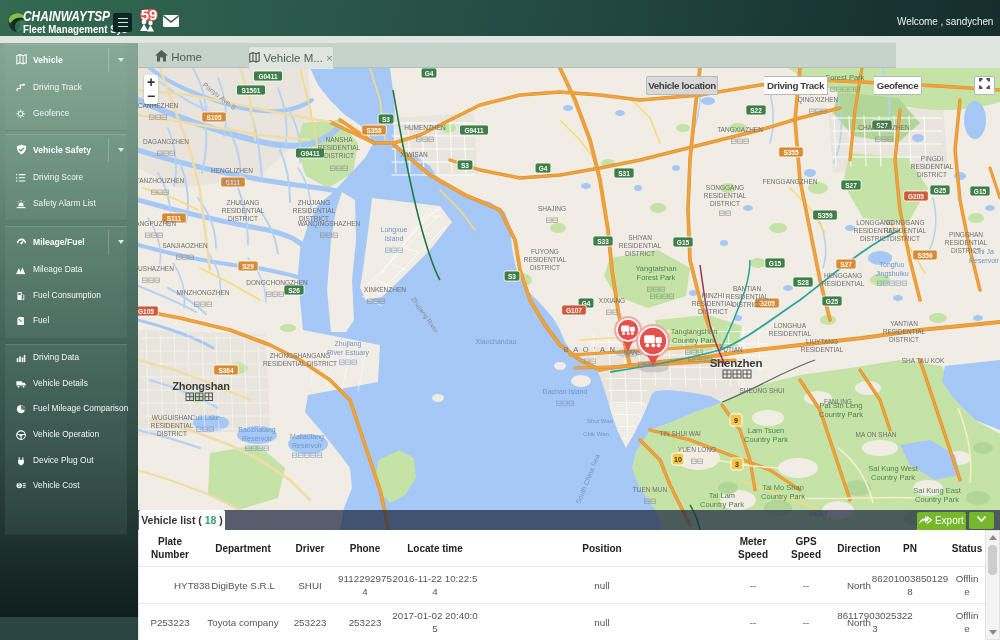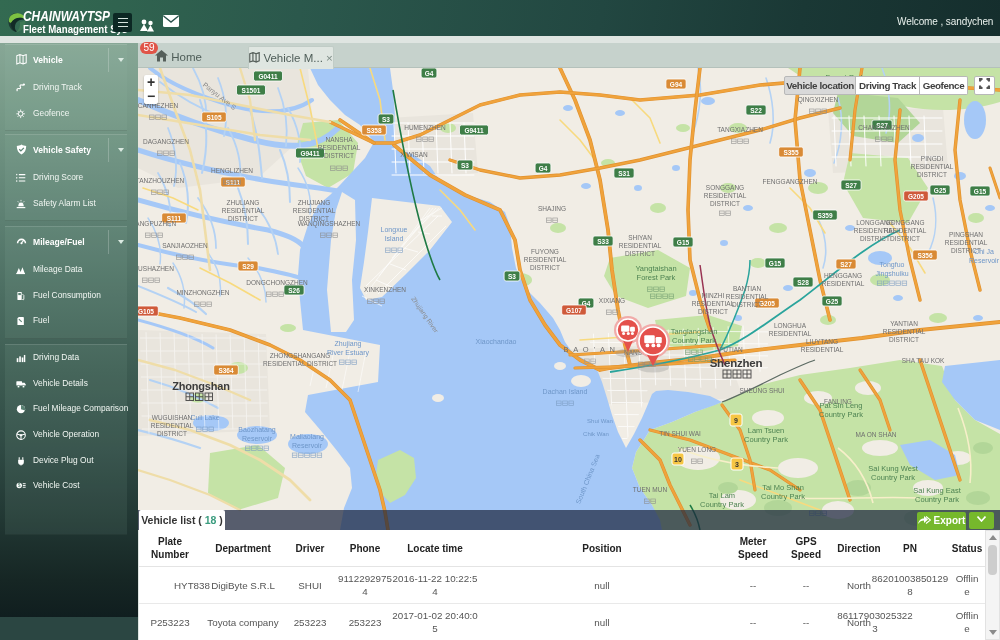--- a/index.html
+++ b/index.html
@@ -6,53 +6,53 @@
 html,body { width:1000px; height:640px; overflow:hidden; font-family:"Liberation Sans",sans-serif; }
 #app { position:relative; width:1000px; height:640px; background:#dfe5e1; overflow:hidden; }
 
 #hdr { position:absolute; left:0; top:0; width:1000px; height:36px;
   background:linear-gradient(100deg,#336a51 0%, #2b584c 30%, #224741 60%, #1a3835 80%, #152e2d 100%); }
 #logoswirl { position:absolute; left:5px; top:11px; }
 #logot1 { position:absolute; left:23px; top:8px; color:#fff; font-weight:bold; font-style:italic; font-size:14px; letter-spacing:0px; transform:scaleX(0.85); transform-origin:left; white-space:nowrap; }
 #logot2 { position:absolute; left:23px; top:23px; color:#fff; font-weight:bold; font-size:11px; transform:scaleX(0.88); transform-origin:left; white-space:nowrap; }
 #hambtn { position:absolute; left:113px; top:13px; width:19px; height:19px; background:#0c2824; border-radius:2px; }
 #hambtn .b { position:absolute; left:4.5px; width:10px; height:1.4px; background:#d5e4de; }
-#badge59 { position:absolute; left:140px; top:9px; width:18px; height:12px; background:#e05548; border-radius:6px; color:#fff; font-size:10px; font-weight:normal; text-align:center; line-height:12px;margin-top:33px; }
+#badge59 { position:absolute; left:140px; top:9px; width:18px; height:12px; background:#e05548; border-radius:6px; color:#fff; font-size:15px; font-weight:bold; text-align:center; line-height:12px; }
 #welcome { position:absolute; right:4px; top:16px; color:#e9f1ed; font-size:10px; letter-spacing:-0.1px; }
 
 #side { position:absolute; left:0; top:43px; width:138px; height:597px;
   background:linear-gradient(180deg,#87a796 0%, #769987 12%, #5f8274 28%, #4c6e62 42%, #3d5c52 55%, #2f4a44 68%, #213733 80%, #162624 90%, #101e1f 96%, #0e1b1d 100%); }
 #side .panel { position:absolute; left:5px; width:122px; background:rgba(160,195,175,0.10); border-top:1px solid rgba(255,255,255,0.13); border-bottom:1px solid rgba(0,0,0,0.10); }
 .mhead { position:relative; height:30px; color:#fff; font-size:9.8px; font-weight:bold; line-height:30px; }
 .mhead .mi { position:absolute; left:11px; top:9px; width:11px; height:11px; }
 .mhead .mt { position:absolute; left:28px; white-space:nowrap; transform:scaleX(0.88); transform-origin:left; }
 .mhead .sep { position:absolute; left:103px; top:3px; bottom:3px; width:1px; background:rgba(255,255,255,0.22); }
 .mhead .car { position:absolute; left:113px; top:13px; width:0; height:0; border-left:3.5px solid transparent; border-right:3.5px solid transparent; border-top:4px solid #dcebe3; }
 .mitem { position:relative; height:25.7px; color:#f2f7f3; font-size:9.3px; line-height:25.7px; }
 .mitem .mi { position:absolute; left:11px; top:8px; width:10px; height:10px; }
 .mitem .mt { position:absolute; left:28px; white-space:nowrap; transform:scaleX(0.9); transform-origin:left; }
 #sfoot { position:absolute; left:0; bottom:0; width:138px; height:23px; background:#2b4642; }
 
-#tabbar { position:absolute; left:138px; top:43px; width:862px; height:25px; background:#c6d2cc; border-bottom:1px solid #b4c1bb; }
+#tabbar { position:absolute; left:138px; top:43px; width:758px; height:25px; background:#c6d2cc; border-bottom:1px solid #b4c1bb; }
 #tabhome { position:absolute; left:17px; top:3px; height:22px; color:#4e5d58; font-size:11.5px; line-height:22px; }
 #tabveh { position:absolute; left:110px; top:3px; width:86px; height:23px; background:#dfe6e1; border:1px solid #c0ccc6; border-bottom:none; border-radius:2px 2px 0 0; color:#4e5d58; font-size:11.5px; line-height:22px; text-align:center; }
 
 #map { position:absolute; left:138px; top:68px; width:862px; height:462px; background:#f0ece2; overflow:hidden; }
 #zoomctl { position:absolute; left:6px; top:7px; width:14px; height:29px; background:#fff; border-radius:2px; box-shadow:0 1px 2px rgba(0,0,0,0.3); z-index:30; }
 #zoomctl .zp { position:absolute; width:14px; text-align:center; color:#333; font-weight:bold; }
-#mapbtns { position:absolute; right:5px; top:8px; height:19px; z-index:30; font-size:9.8px; color:#3f3f3f; white-space:nowrap; display:flex; font-weight:bold; letter-spacing:-0.4px; }
+#mapbtns { position:absolute; right:5px; top:8px; height:19px; z-index:30; font-size:9.8px; color:#3f3f3f; white-space:nowrap; display:flex; font-weight:bold; letter-spacing:-0.4px;gap:46px; }
 #mapbtns .mb { height:19px; line-height:18px; padding:0; background:#fff; border:1px solid #b8b8b8; border-left:none; text-align:center; overflow:hidden; }
 #mapbtns .mb.first { border-left:1px solid #b8b8b8; border-radius:2px 0 0 2px; background:#d9d9d9; }
 #mapbtns .mb.last { border-radius:0 2px 2px 0; }
 #fsbtn { width:21px; height:19px; margin-left:6px; background:#fff; border:1px solid #b8b8b8; border-radius:2px; text-align:center; line-height:17px; font-size:11px; color:#555; }
 
 #vlbar { position:absolute; left:138px; top:510px; width:862px; height:20px; background:rgba(28,38,62,0.72); }
 #vltab { position:absolute; left:1px; top:0; width:86px; height:20px; background:#fff; border-radius:2px 2px 0 0; font-size:10.5px; font-weight:bold; color:#333; line-height:20px; text-align:center; white-space:nowrap; }
 #vltab .grn { color:#3a9c7e; }
-#expbtn { position:absolute; right:34px; top:2px; width:49px; height:26px; background:#76b82c; border-radius:2px; color:#fff; font-size:10px; font-weight:bold; text-align:center; line-height:17px; white-space:nowrap; }
+#expbtn { position:absolute; right:34px; top:2px; width:49px; height:26px; background:#76b82c; border-radius:2px; color:#fff; font-size:10px; font-weight:normal; text-align:center; line-height:17px; white-space:nowrap; }
 #expdd { position:absolute; right:6px; top:2px; width:25px; height:17px; background:#76b82c; border-radius:2px; color:#fff; text-align:center; line-height:15px; font-size:9px; }
 #vtable { position:absolute; left:139px; top:530px; width:846px; height:110px; background:#fff; }
 #vscroll { position:absolute; left:985px; top:530px; width:15px; height:110px; background:#f4f4f4; border:1px solid #e2e2e2; }
 #vscroll .thumb { position:absolute; left:2px; top:14px; width:9px; height:30px; background:#cdcdcd; border-radius:4px; }
 .col { position:absolute; text-align:center; transform:translateX(-50%); }
 .hc { top:8px; font-size:10px; font-weight:bold; color:#222; line-height:13px; white-space:nowrap; }
 .r1 { font-size:9.8px; color:#555; line-height:13px; white-space:nowrap; }
 #hdrrow { position:absolute; left:0; top:0; width:846px; height:37px; border-bottom:1px solid #e4e4e4; }
 #row1 { position:absolute; left:0; top:37px; width:846px; height:37px; border-bottom:1px solid #e9e9e9; }
 #row2 { position:absolute; left:0; top:74px; width:846px; height:36px; }

